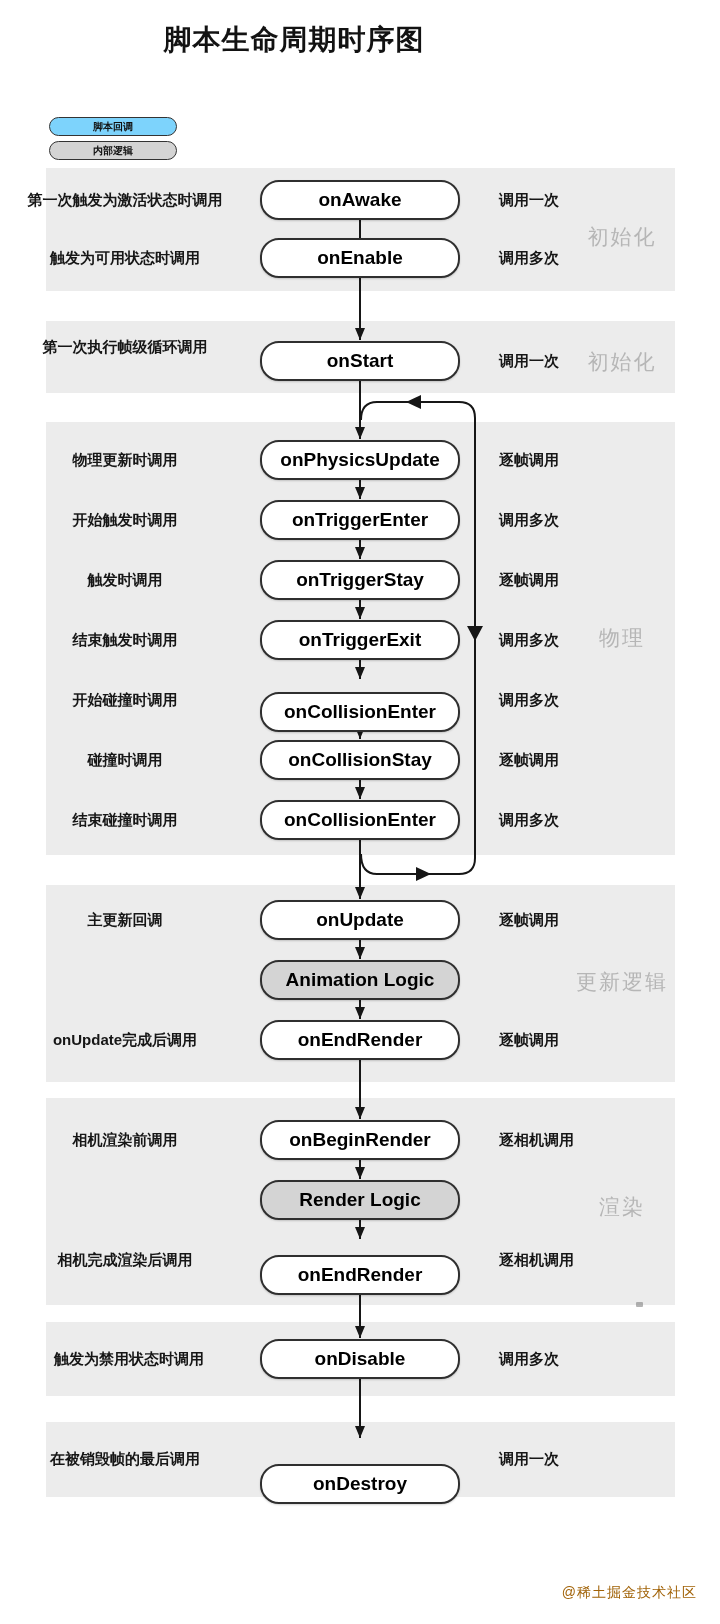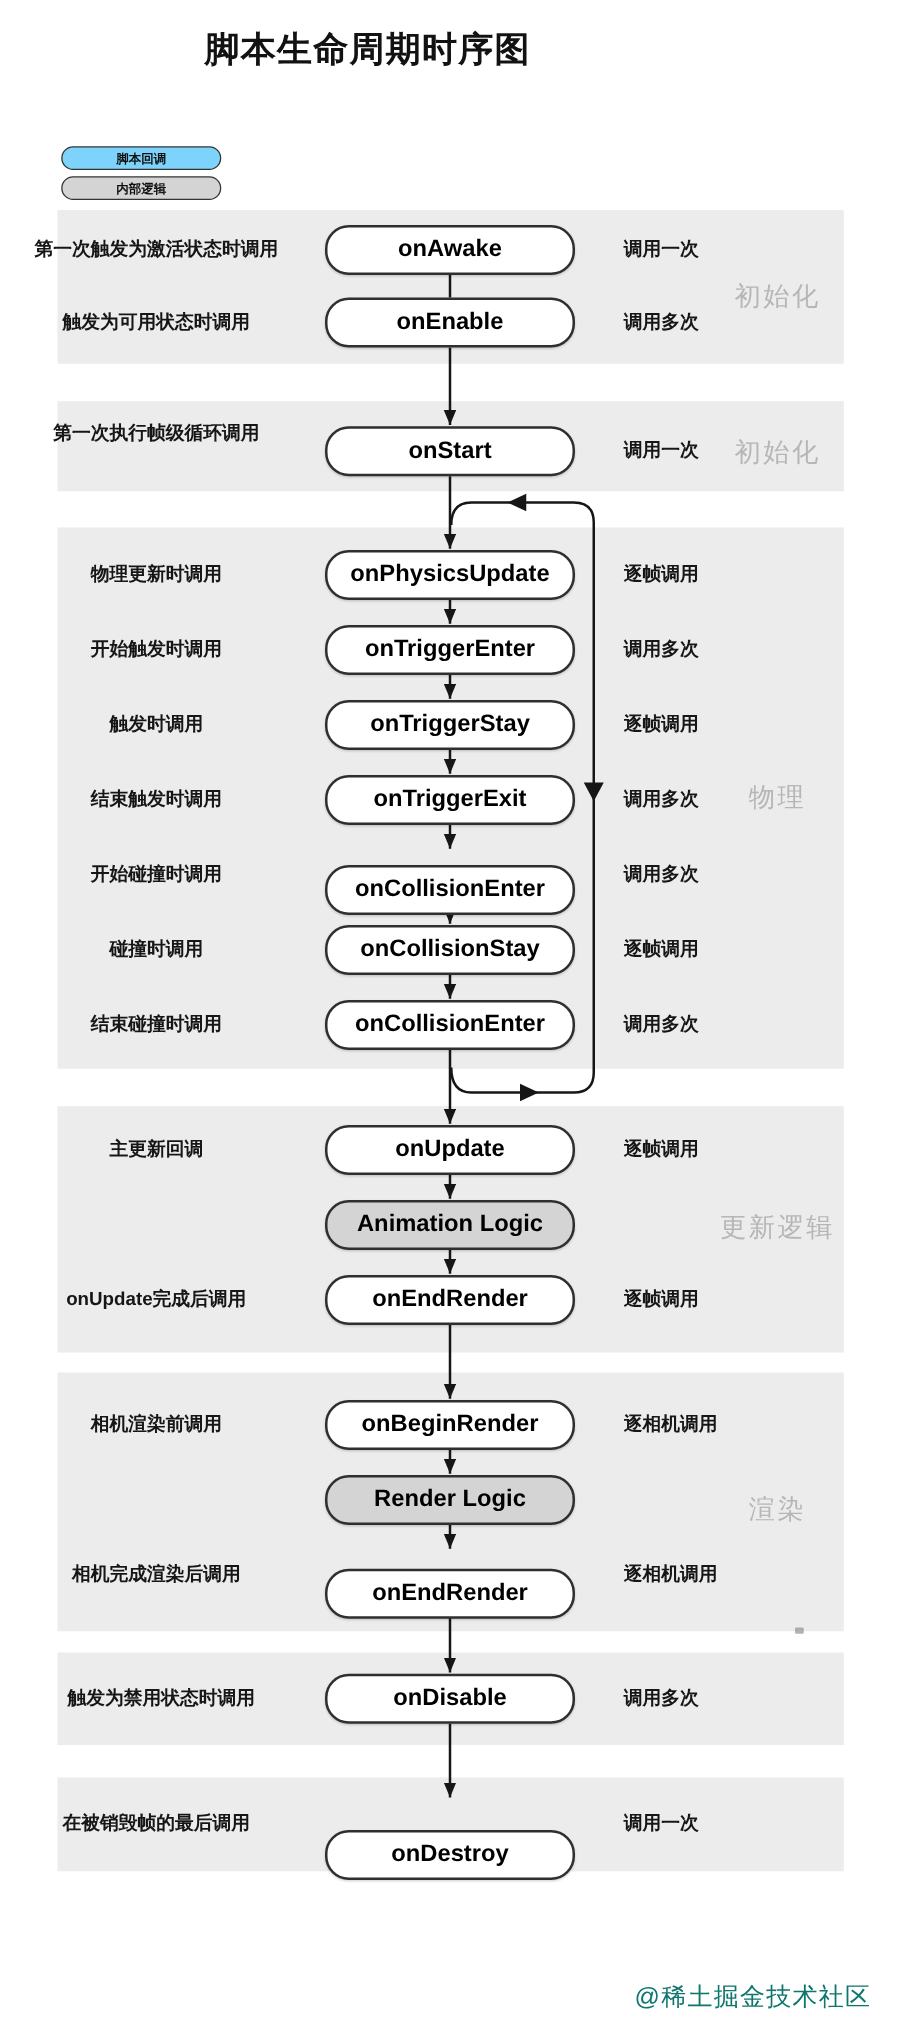--- a/index.html
+++ b/index.html
@@ -15,21 +15,21 @@
     border:2px solid #2f2f2f;border-radius:19px;background:#fff;
     display:flex;align-items:center;justify-content:center;
     font-size:19px;font-weight:bold;color:#000;box-shadow:0 1px 2px rgba(0,0,0,.18);}
   .node.internal{background:#d4d4d4;}
   .side-label{position:absolute;height:20px;line-height:20px;font-size:15px;
     font-weight:600;color:#161616;white-space:nowrap;}
   .side-label.left{text-align:center;}
   .side-label.right{text-align:left;}
   .section-label{position:absolute;width:200px;text-align:center;font-size:21px;
     color:#b6b6b6;letter-spacing:2px;white-space:nowrap;}
-  .watermark{position:absolute;right:23px;top:1584px;font-size:20px;color:#0f766e;
+  .watermark{position:absolute;right:23px;top:1584px;font-size:14px;color:#a16207;
     letter-spacing:1px;}
   .speck{position:absolute;left:636px;top:1302px;width:7px;height:5px;background:#8a8a8a;
     opacity:.65;border-radius:1px;}
   svg#connectors{position:absolute;left:0;top:0;pointer-events:none;}
 </style>
 </head>
 <body>
 
 <div id="stage">
   <div class="page-title">脚本生命周期时序图</div>

